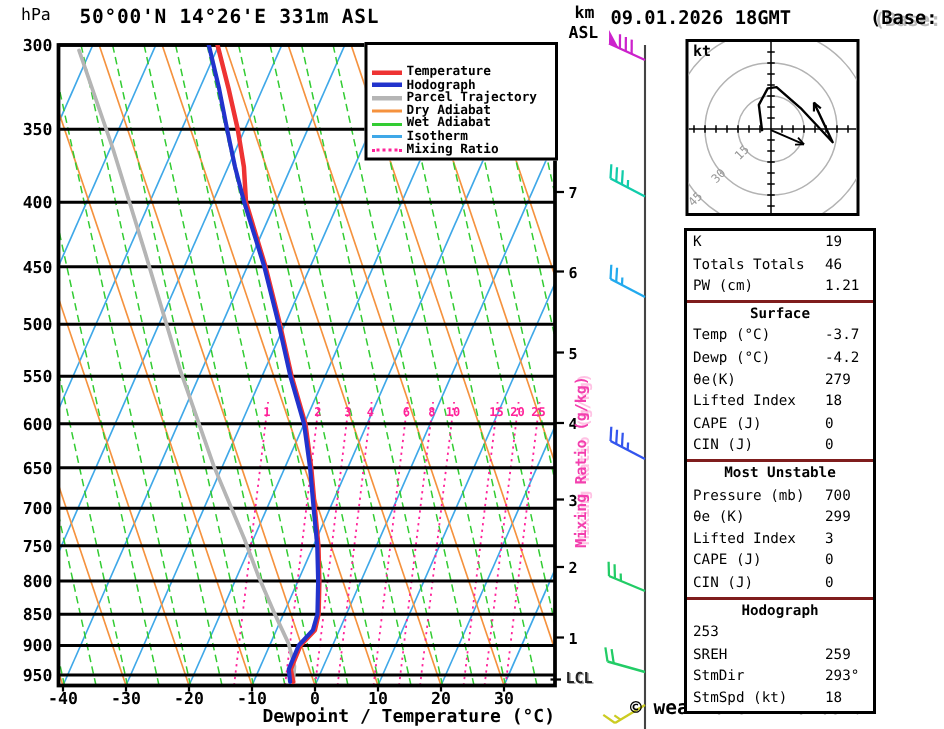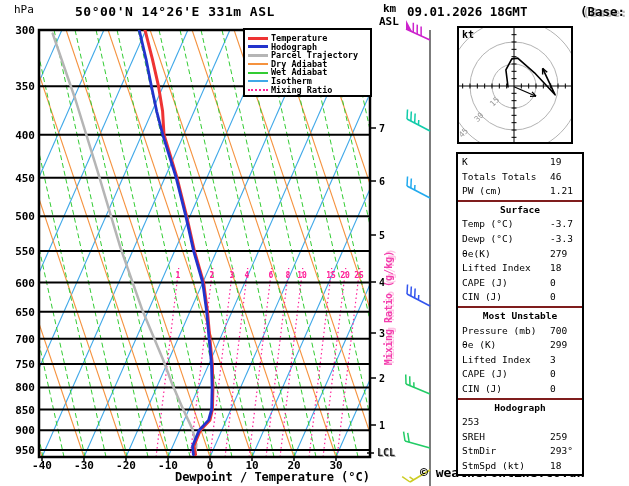--- a/index.html
+++ b/index.html
@@ -1,33 +1,33 @@
 <!DOCTYPE html>
 <html><head>
 <meta charset="utf-8">
 <style>
   html,body{margin:0;padding:0;background:#fff;}
   #app{position:relative;width:629px;height:486px;background:#fff;overflow:hidden;
        font-family:"DejaVu Sans Mono",monospace;color:#000;}
   #skewt{position:absolute;left:0;top:0;}
   .lbl{position:absolute;white-space:nowrap;}
   #hpa-lbl{left:14px;top:3px;font-size:11px;font-weight:normal;}
-  #title{left:53px;top:4px;font-size:13px;font-weight:bold;letter-spacing:0.5px;margin-left:22px;}
+  #title{left:53px;top:4px;font-size:13px;font-weight:bold;letter-spacing:0.5px;}
   #km-lbl{left:383px;top:2px;font-size:11px;font-weight:bold;}
   #asl-lbl{left:379px;top:15px;font-size:11px;font-weight:bold;}
   #datetime{left:407px;top:4px;font-size:12.5px;font-weight:bold;}
   #datetime .base{text-shadow:2.5px 1px 0 #bbb;margin-left:45px;}
   #xaxis-title{left:39px;top:470px;width:331px;text-align:right;font-size:12px;font-weight:bold;}
   #mixlabel{left:388px;top:308px;transform:translate(-50%,-50%) rotate(-90deg);
             font-size:10px;font-weight:bold;color:#f33fae;text-shadow:2px 2px 0 #ffc2e4;}
   #lcl{left:377px;top:447px;font-size:10px;font-weight:bold;color:#222;text-shadow:1px 1px 0 #aaa;}
   #kt-lbl{left:462px;top:29px;font-size:10px;font-weight:bold;}
   #footer{left:420px;top:465px;font-size:13px;font-weight:bold;}
   #legend{position:absolute;left:243px;top:28px;width:129px;border:2px solid #000;
-          background:#fff;padding:4px 0 1px 3px;box-sizing:border-box;}
+          background:#fff;padding:14px 0 1px 3px;box-sizing:border-box;}
   .lrow{display:flex;align-items:center;height:8.6px;}
   .lsample{width:20px;margin-right:3px;flex:none;}
   .llabel{font-size:8.5px;font-weight:bold;line-height:8.6px;}
   #datatable{position:absolute;left:456px;top:152px;width:128px;border:2px solid #000;
              background:#fff;font-size:9.5px;box-sizing:border-box;}
   .tsec{border-top:2px solid #7f1d1d;padding:1px 0;}
   .tsec:first-child{border-top:none;}
   .thead{text-align:center;line-height:14.6px;font-weight:bold;}
   .trow{display:flex;line-height:14.6px;padding:0 4px;}
   .tlabel{width:88px;flex:none;}
@@ -356,21 +356,21 @@
         </div>
       </div>
       <div class="tsec">
         <div class="thead">Surface</div>
         <div class="trow">
           <span class="tlabel">Temp (°C)</span>
           <span class="tval">-3.7</span>
         </div>
         <div class="trow">
           <span class="tlabel">Dewp (°C)</span>
-          <span class="tval">-3.3</span>
+          <span class="tval">-4.2</span>
         </div>
         <div class="trow">
           <span class="tlabel">θe(K)</span>
           <span class="tval">279</span>
         </div>
         <div class="trow">
           <span class="tlabel">Lifted Index</span>
           <span class="tval">18</span>
         </div>
         <div class="trow">

